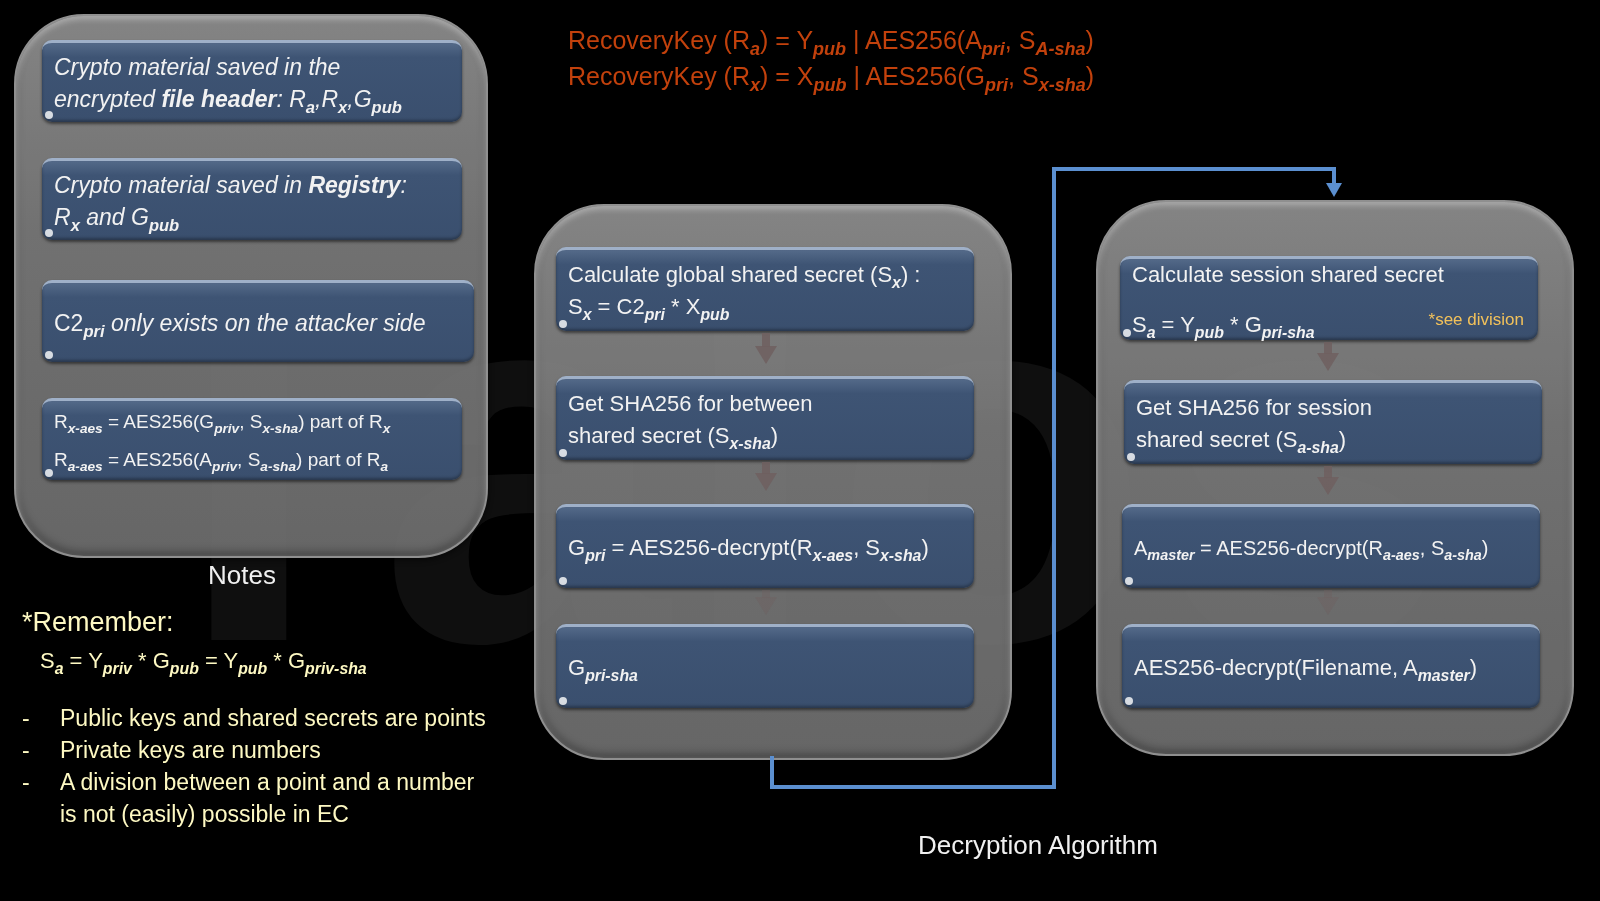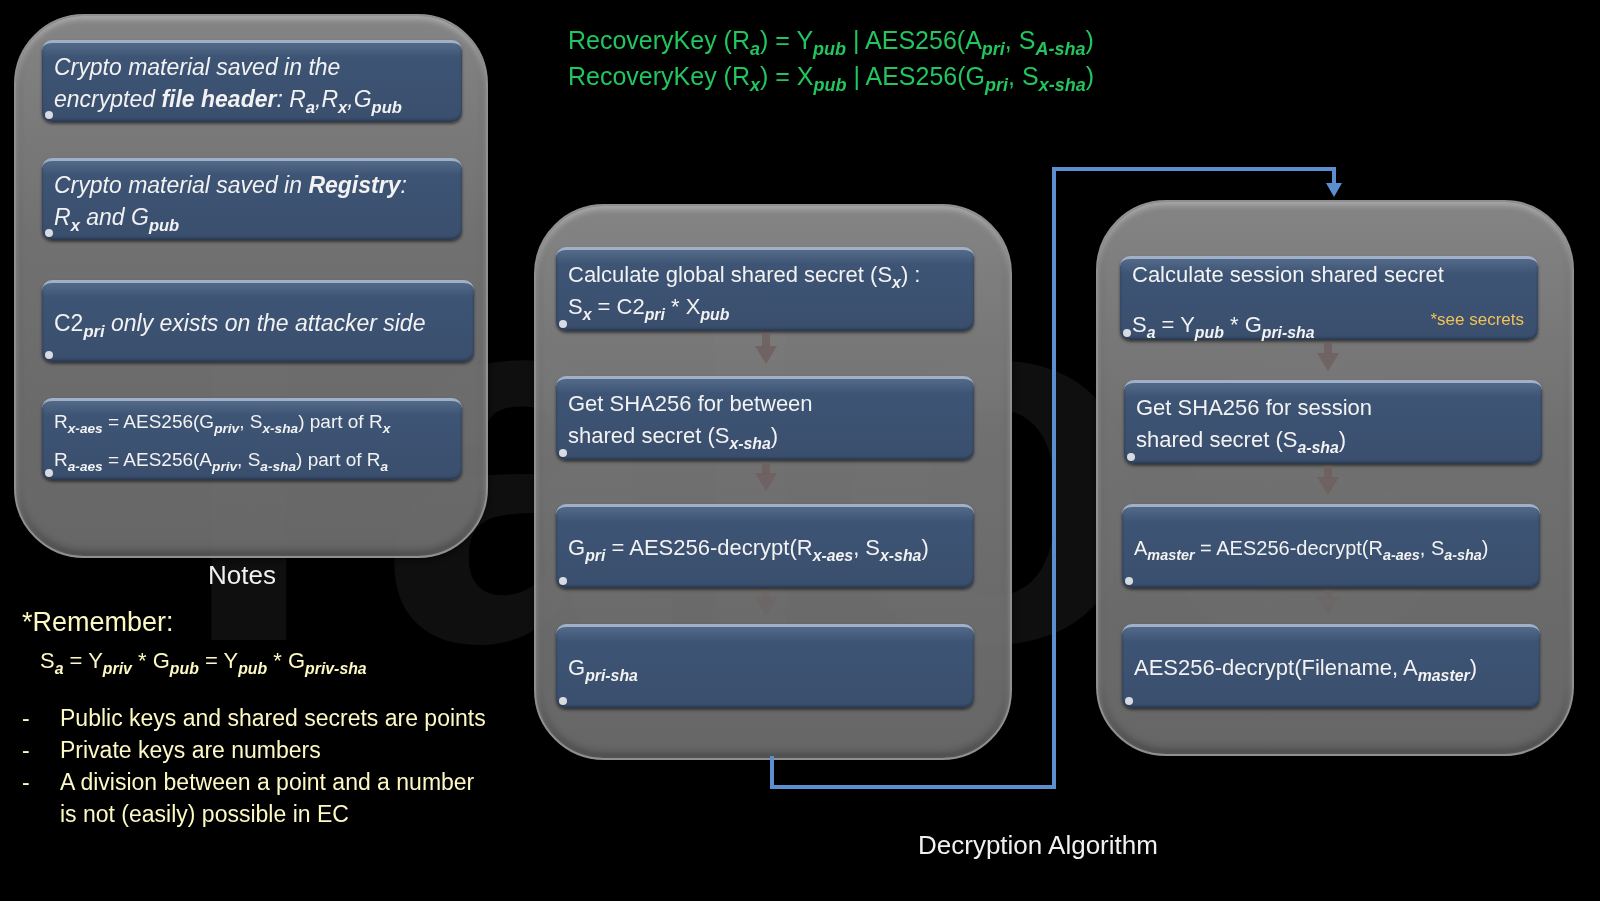--- a/index.html
+++ b/index.html
@@ -54,21 +54,21 @@
   .arrow-down {
     position: absolute; width: 0; height: 0;
     border-left: 11px solid transparent; border-right: 11px solid transparent;
     border-top: 18px solid rgba(110,95,95,0.85);
     z-index: 2;
   }
   .arrow-stem {
     position: absolute; width: 8px; background: rgba(110,95,95,0.85); z-index: 2;
   }
   .formula {
-    position: absolute; left: 568px; font-size: 25px; color: #22c55e; z-index: 3;
+    position: absolute; left: 568px; font-size: 25px; color: #c2410c; z-index: 3;
     white-space: nowrap;
   }
   .label {
     position: absolute; font-size: 26px; color: #f0f0f0; z-index: 3;
   }
   .yellow { color: #fef9c3; }
   .remember-title { position: absolute; left: 22px; top: 607px; font-size: 27px; z-index: 3; }
   .remember-eq { position: absolute; left: 40px; top: 648px; font-size: 22px; z-index: 3; }
   .bullets { position: absolute; left: 22px; top: 702px; font-size: 23px; line-height: 32px; z-index: 3; list-style: none; margin: 0; padding: 0; }
   .bullets li { position: relative; padding-left: 38px; width: 430px; }
@@ -145,21 +145,21 @@
 
 <div class="box" style="left:556px; top:624px; width:418px; height:84px;">
   <div><span>G</span><sub>pri-sha</sub></div>
 </div>
 
 <div class="panel" style="left:1096px; top:200px; width:474px; height:552px;"></div>
 
 <div class="box" style="left:1120px; top:256px; width:418px; height:84px;gap:18px;">
   <div>Calculate session shared secret</div>
   <div><span>S</span><sub>a</sub><span> = Y</span><sub>pub</sub><span> * G</span><sub>pri-sha</sub></div>
-  <span class="see-comment">*see secrets</span>
+  <span class="see-comment">*see division</span>
 </div>
 <div class="arrow-stem" style="left:1324px; top:342px; height:12px;"></div>
 <div class="arrow-down" style="left:1317px; top:353px;"></div>
 
 <div class="box" style="left:1124px; top:380px; width:418px; height:84px;">
   <div>Get SHA256 for session</div>
   <div><span>shared secret (S</span><sub>a-sha</sub><span>)</span></div>
 </div>
 <div class="arrow-stem" style="left:1324px; top:466px; height:12px;"></div>
 <div class="arrow-down" style="left:1317px; top:477px;"></div>

